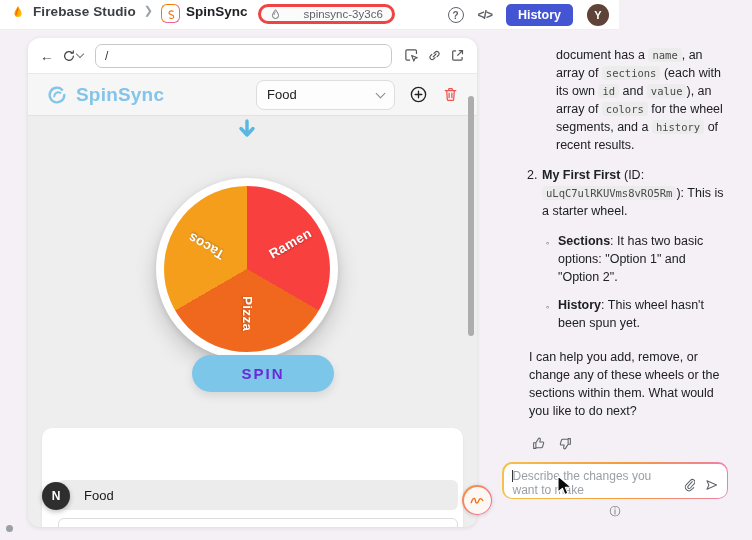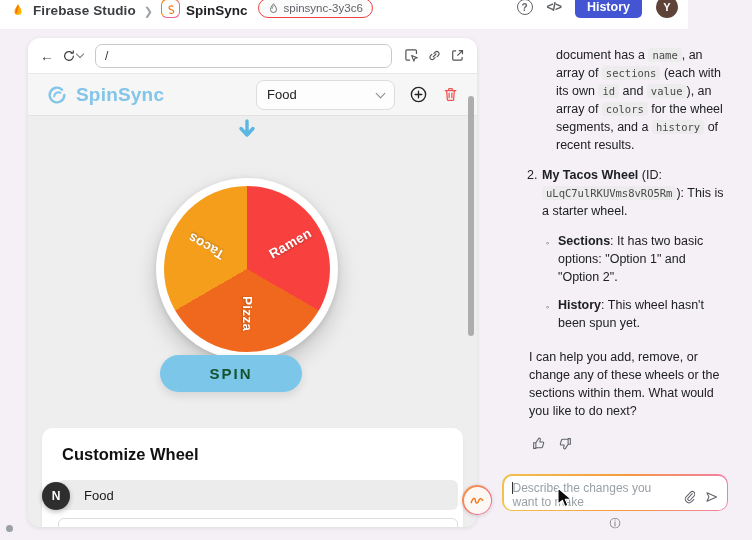--- a/index.html
+++ b/index.html
@@ -1,29 +1,29 @@
 <!DOCTYPE html>
 <html><head>
 <meta charset="utf-8">
 <style>
   * { box-sizing: border-box; margin: 0; padding: 0; }
   html,body { width:752px; height:540px; overflow:hidden; }
   body { position:relative; background:#f4f0f5; font-family:"Liberation Sans", sans-serif; color:#202124; }
   svg { display:block; }
 
   
-  .topbar { position:absolute; left:0; top:0; width:688px; height:30px; background:#fff;
-            display:flex; align-items:flex-end; padding:11px 10px; border-bottom:1px solid #f0eef1; z-index:20;}
+  .topbar { position:absolute; left:0; top:0; width:619px; height:30px; background:#fff;
+            display:flex; align-items:flex-start; padding:4px 10px; border-bottom:1px solid #f0eef1; z-index:20;}
   .brand { font-size:13.5px; font-weight:700; color:#3c4043; margin-left:7px; letter-spacing:.1px;}
   .crumb-sep { color:#9aa0a6; font-size:11px; margin:0 8px; }
   .appicon { width:19px; height:19px; border-radius:6px; background:#fff; border:1.5px solid #f06292;
              border-color:#f57c00 #f06292 #f06292 #f57c00; display:flex; align-items:center; justify-content:center; }
   .appname { font-size:13.5px; font-weight:700; color:#202124; margin-left:6px; }
-  .wsbadge { display:flex; align-items:center; gap:5px; margin-left:10px; height:20px; padding:0 9px;
-             border:1px solid #ef4444; border-radius:11px; background:#fcfbfc; color:#5f6368; font-size:11.5px; }
+  .wsbadge { display:flex; align-items:center; gap:23px; margin-left:10px; height:20px; padding:0 9px;
+             border:3px solid #ef4444; border-radius:11px; background:#fcfbfc; color:#5f6368; font-size:11.5px; }
   .topbar-right { margin-left:auto; display:flex; align-items:center; gap:14px; }
   .help-icon { width:16px; height:16px; border:1.4px solid #5f6368; border-radius:50%; color:#5f6368;
                font-size:10px; font-weight:700; display:flex; align-items:center; justify-content:center; }
   .code-icon { font-size:12px; color:#5f6368; font-weight:700; letter-spacing:-1px; }
   .publish-btn { background:#4355d2; color:#fff; font-size:12.5px; font-weight:600; border:none;
                  border-radius:5px; height:22px; padding:0 12px; cursor:pointer; }
   .avatar { width:22px; height:22px; border-radius:50%; background:#5f4339; color:#fff; font-size:11px;
             font-weight:700; display:flex; align-items:center; justify-content:center; }
 
   
@@ -51,22 +51,22 @@
   .pointer { position:absolute; left:206px; top:44px; }
   .wheel-wrap { position:absolute; left:128px; top:104px; width:182px; height:182px; border-radius:50%;
                 background:#fff; box-shadow:0 10px 22px rgba(0,0,0,.18), 0 2px 6px rgba(0,0,0,.10);
                 display:flex; align-items:center; justify-content:center; }
   .wheel { position:relative; width:166px; height:166px; border-radius:50%; }
   .wlabel { position:absolute; left:50%; top:50%; height:16px; margin-top:-8px; transform-origin:0 50%;
             white-space:nowrap; transform:rotate(var(--a)) translateX(27px); color:#fff; font-weight:700;
             font-size:13.5px; letter-spacing:.3px; text-shadow:0 1px 2px rgba(0,0,0,.28); }
   .wl-0 { --a:-30deg; } .wl-1 { --a:90deg; } .wl-2 { --a:210deg; }
 
-  .spin-btn { position:absolute; left:132px; top:281px; width:142px; height:37px; border:none; border-radius:19px;
-              background:#7cc7e9; color:#14532d; font-size:15px; font-weight:700; letter-spacing:2px;
+  .spin-btn { position:absolute; left:164px; top:281px; width:142px; height:37px; border:none; border-radius:19px;
+              background:#7cc7e9; color:#6d28d9; font-size:15px; font-weight:700; letter-spacing:2px;
               font-family:"Liberation Sans",sans-serif; cursor:pointer; box-shadow:0 4px 10px rgba(0,0,0,.10); }
 
   .customize { position:absolute; left:14px; top:354px; width:421px; height:200px; background:#fff;
                border-radius:10px; box-shadow:0 1px 3px rgba(0,0,0,.06); }
   .cust-title { font-size:16.5px; font-weight:700; color:#111; margin:17px 0 0 20px; }
   .sec-input { position:absolute; left:16px; top:52px; width:400px; height:30px; background:#ececec;
                border:none; border-radius:6px; font-size:13px; color:#1a1a1a; padding:0 10px 0 26px;
                font-family:"Liberation Sans",sans-serif; }
   .sec-input2 { position:absolute; left:16px; top:90px; width:400px; height:30px; background:#fff;
                 border:1px solid #ddd; border-radius:6px; }
@@ -76,21 +76,21 @@
   .pscroll { position:absolute; right:3px; top:58px; width:6px; height:240px; background:#adadad; border-radius:3px; }
 
   
   .fab { position:absolute; left:462px; top:485px; width:30px; height:30px; border-radius:50%; z-index:15;
          background:linear-gradient(135deg,#f59a3e,#ef5da0); padding:1.5px; cursor:pointer; border:none;
          box-shadow:0 1px 4px rgba(0,0,0,.15); }
   .fab-inner { width:100%; height:100%; border-radius:50%; background:#fdf8f4; display:flex;
                align-items:center; justify-content:center; }
 
   
-  .chat { position:absolute; left:500px; top:30px; width:252px; bottom:0; }
+  .chat { position:absolute; left:500px; top:30px; width:252px; bottom:12px; }
   .chat-msgs { position:absolute; left:27px; top:16px; width:198px; font-size:12.5px; line-height:18px; color:#202124; }
   .msg { margin-bottom:12px; }
   .msg .bold { font-weight:700; }
   .code { font-family:"DejaVu Sans Mono", monospace; font-size:10.5px; background:#ececec; color:#4a4a4a;
           border-radius:4px; padding:1px 4px; }
   .msg.continuation { margin-left:29px; }
   .msg.numbered { display:flex; }
   .msg.numbered .marker { width:15px; flex:none; }
   .msg.sub { display:flex; margin-left:19px; margin-bottom:10px; }
   .msg.sub .marker { width:12px; flex:none; font-size:9px; padding-top:2px; color:#444; }
@@ -221,21 +221,20 @@
       <div class="wheel" style="background: conic-gradient(rgb(248, 64, 62) 0deg, rgb(248, 64, 62) 120deg, rgb(240, 104, 29) 120deg, rgb(240, 104, 29) 240deg, rgb(245, 158, 28) 240deg, rgb(245, 158, 28) 360deg);">
         <div class="wlabel wl-0">Ramen</div>
         <div class="wlabel wl-1">Pizza</div>
         <div class="wlabel wl-2">Tacos</div>
       </div>
     </div>
 
     <button class="spin-btn">SPIN</button>
 
     <div class="customize">
-      <div class="cust-title">Customize Wheel</div>
       <input class="sec-input" readonly="" value="Food" style="">
       <div class="sec-input2"></div>
       <div class="n-badge">N</div>
     </div>
   </div>
   <div class="pscroll"></div>
 </div>
 
 <button class="fab">
   <span class="fab-inner">
@@ -245,21 +244,21 @@
   </span>
 </button>
 
 <div class="chat">
   <div class="chat-msgs" id="chat-messages">
       <div class="msg continuation">
         <div class="mbody"><span>document has a </span><span class="code">name</span><span>, an array of </span><span class="code">sections</span><span> (each with its own </span><span class="code">id</span><span> and </span><span class="code">value</span><span>), an array of </span><span class="code">colors</span><span> for the wheel segments, and a </span><span class="code">history</span><span> of recent results.</span></div>
       </div>
       <div class="msg numbered">
         <span class="marker">2.</span>
-        <div class="mbody"><span class="bold">My Tacos Wheel</span><span> (ID: </span><span class="code">uLqC7ulRKUVms8vRO5Rm</span><span>): This is a starter wheel.</span></div>
+        <div class="mbody"><span class="bold">My First First</span><span> (ID: </span><span class="code">uLqC7ulRKUVms8vRO5Rm</span><span>): This is a starter wheel.</span></div>
       </div>
       <div class="msg sub">
         <span class="marker">◦</span>
         <div class="mbody"><span class="bold">Sections</span><span>: It has two basic options: "Option 1" and "Option 2".</span></div>
       </div>
       <div class="msg sub">
         <span class="marker">◦</span>
         <div class="mbody"><span class="bold">History</span><span>: This wheel hasn't been spun yet.</span></div>
       </div>
       <div class="msg plain">

